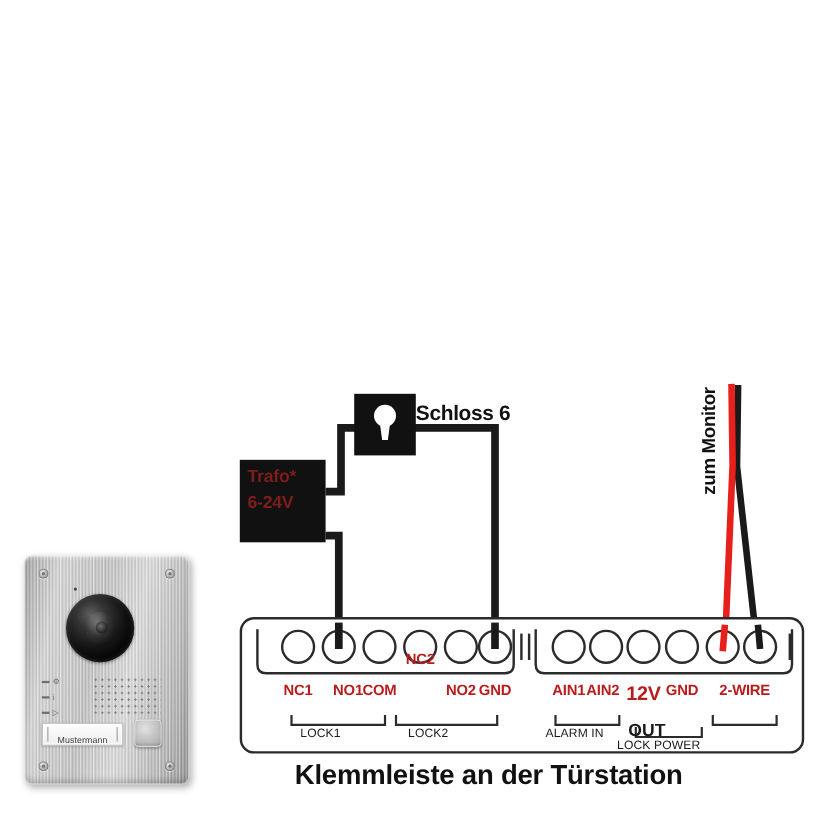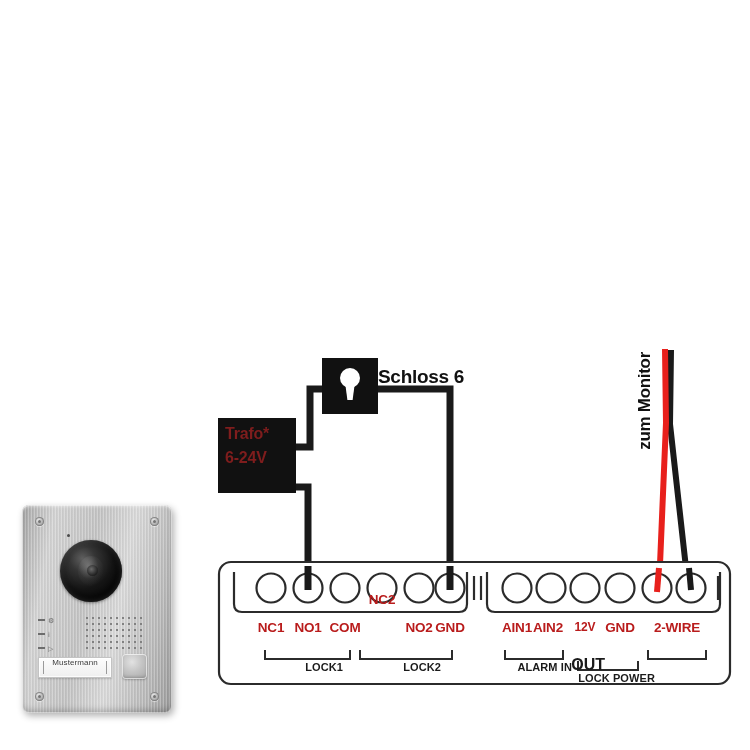--- a/index.html
+++ b/index.html
@@ -167,21 +167,21 @@
     position: absolute;
     left: 16px;
     top: 152px;
     width: 72px;
     height: 19px;
     background: linear-gradient(180deg, #fdfdfd 0%, #efefef 100%);
     border: 1px solid #c3c3c3;
     border-radius: 1px;
     box-shadow: inset 0 0 0 1px rgba(255,255,255,0.8), 0 1px 2px rgba(0,0,0,0.18);
     display: flex;
-    align-items: flex-start;
+    align-items: flex-end;
     justify-content: center;
   }
   .ds-nameplate .bar {
     position: absolute;
     top: 3px;
     bottom: 3px;
     width: 1px;
     background: #9a9a9a;
   }
   .ds-nameplate .bar.l { left: 4px; }
@@ -236,23 +236,23 @@
   
   .term-label {
     font-size: 13.5px;
     font-weight: bold;
     color: #b91c1c;
     text-align: center;
     letter-spacing: -0.2px;
   }
   .group-label {
     font-size: 11px;
-    font-weight: bold;
+    font-weight: normal;
     color: #1a1a1a;
-    text-align: right;
+    text-align: left;
     letter-spacing: 0.1px;
   }
   .sub-label {
     font-size: 16px;
     font-weight: bold;
     color: #1a1a1a;
     text-align: right;
     margin-top: 21px;
   }
 </style>
@@ -320,34 +320,35 @@
     <path d="M 360 650 L 360 659 L 452 659 L 452 650" fill="none" stroke="#2b2b2b" stroke-width="2"></path>
     <path d="M 505 650 L 505 659 L 563 659 L 563 650" fill="none" stroke="#2b2b2b" stroke-width="2"></path>
     <path d="M 578 661 L 578 670 L 638 670 L 638 661" fill="none" stroke="#2b2b2b" stroke-width="2"></path>
     <path d="M 648 650 L 648 659 L 706 659 L 706 650" fill="none" stroke="#2b2b2b" stroke-width="2"></path>
   </svg>
 
   <div class="txt heavy" id="label-schloss">Schloss 6</div>
 
   <div class="txt heavy" id="label-monitor">zum Monitor</div>
 
+  <div class="txt heavy" id="label-caption">Klemmleiste an der Türstation</div>
 
   <div class="txt heavy trafo-line" id="trafo-l1">Trafo*</div>
   <div class="txt heavy trafo-line" id="trafo-l2">6-24V</div>
 
   <div class="txt term-label" style="left:249px; top:621px; width:44px;">NC1</div>
-  <div class="txt term-label" style="left:286px; top:621px; width:44px;">NO1</div>
+  <div class="txt term-label" style="left:286px; top:621px; width:44px;text-align:right;">NO1</div>
   <div class="txt term-label" style="left:323px; top:621px; width:44px;">COM</div>
   <div class="txt term-label" style="left:360px; top:593px; width:44px;">NC2</div>
   <div class="txt term-label" style="left:397px; top:621px; width:44px;">NO2</div>
   <div class="txt term-label" style="left:428px; top:621px; width:44px;">GND</div>
 
   <div class="txt term-label" style="left:494px; top:621px; width:46px;">AIN1</div>
   <div class="txt term-label" style="left:525px; top:621px; width:46px;">AIN2</div>
-  <div class="txt term-label" style="left:565px; top:621px; width:40px; font-size:12px;">12V</div>
+  <div class="txt term-label" style="left:565px; top:621px; width:40px; font-size:18px;">12V</div>
   <div class="txt sub-label" style="left:565px; top:636px; width:40px;">OUT</div>
   <div class="txt term-label" style="left:599px; top:621px; width:42px;">GND</div>
   <div class="txt term-label" style="left:641px; top:621px; width:72px;text-align:center;">2-WIRE</div>
 
   <div class="txt group-label" style="left:273px; top:662px; width:70px;">LOCK1</div>
   <div class="txt group-label" style="left:371px; top:662px; width:70px;">LOCK2</div>
   <div class="txt group-label" style="left:496px; top:662px; width:76px;">ALARM IN</div>
   <div class="txt group-label" style="left:561px; top:673px; width:94px;">LOCK POWER</div>
 
   <div id="door-station">

